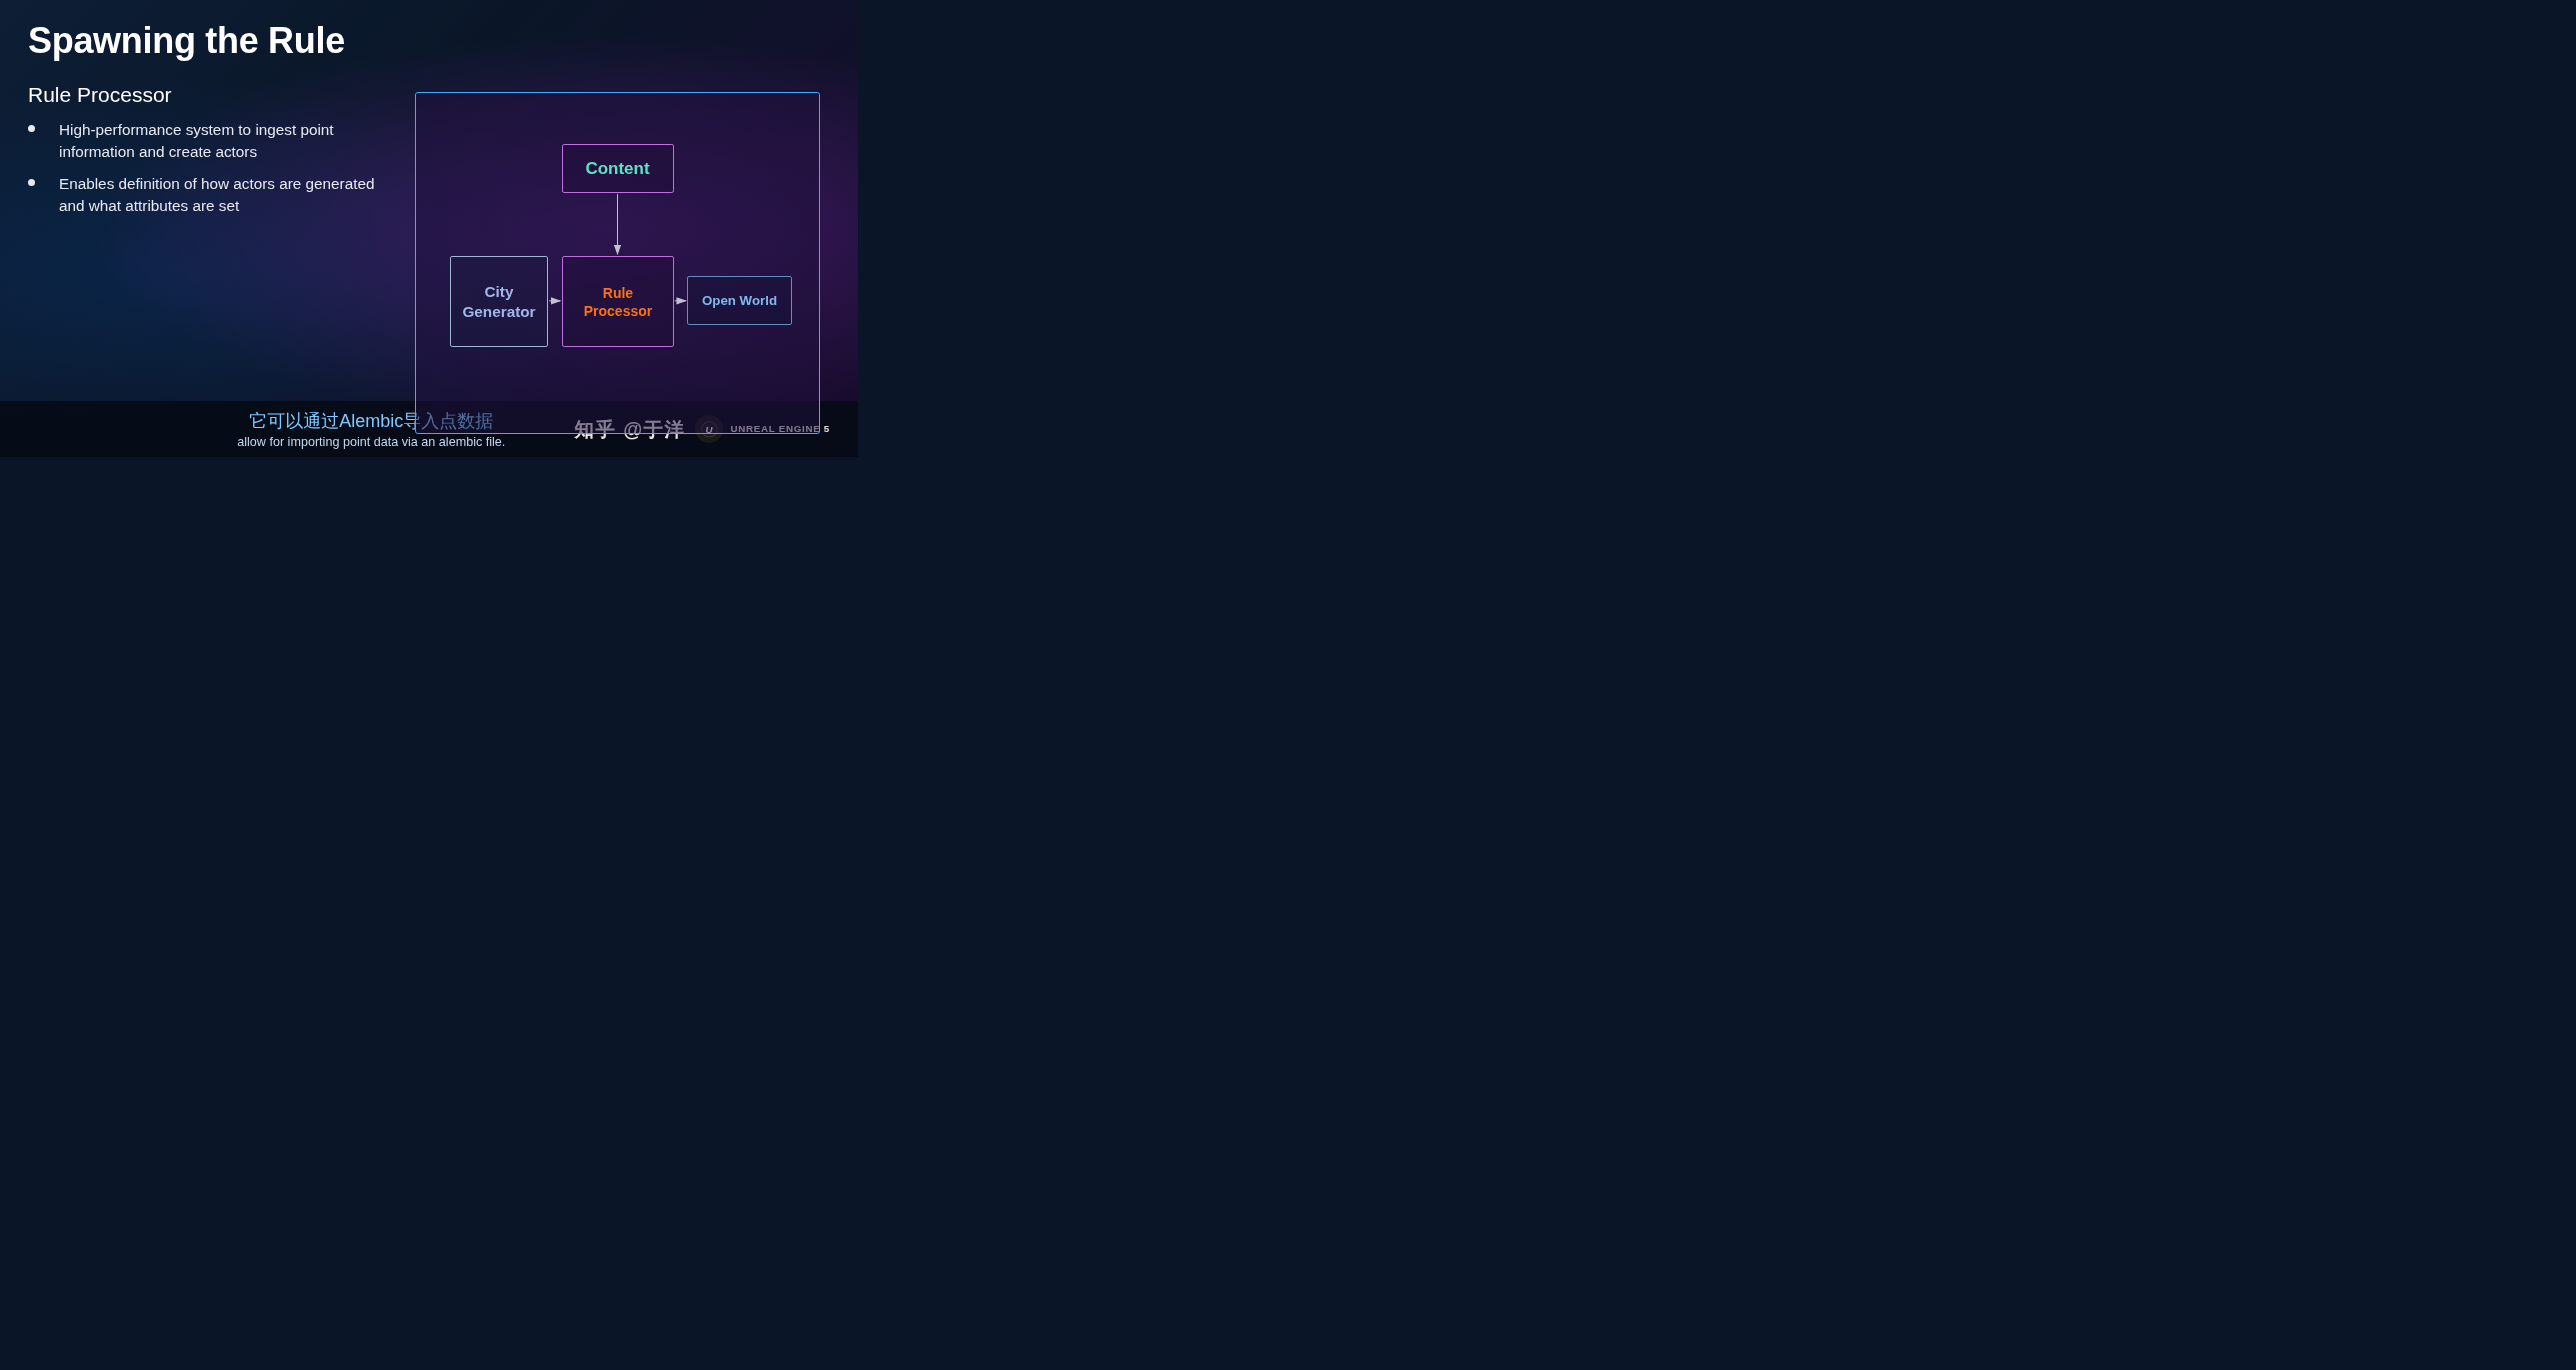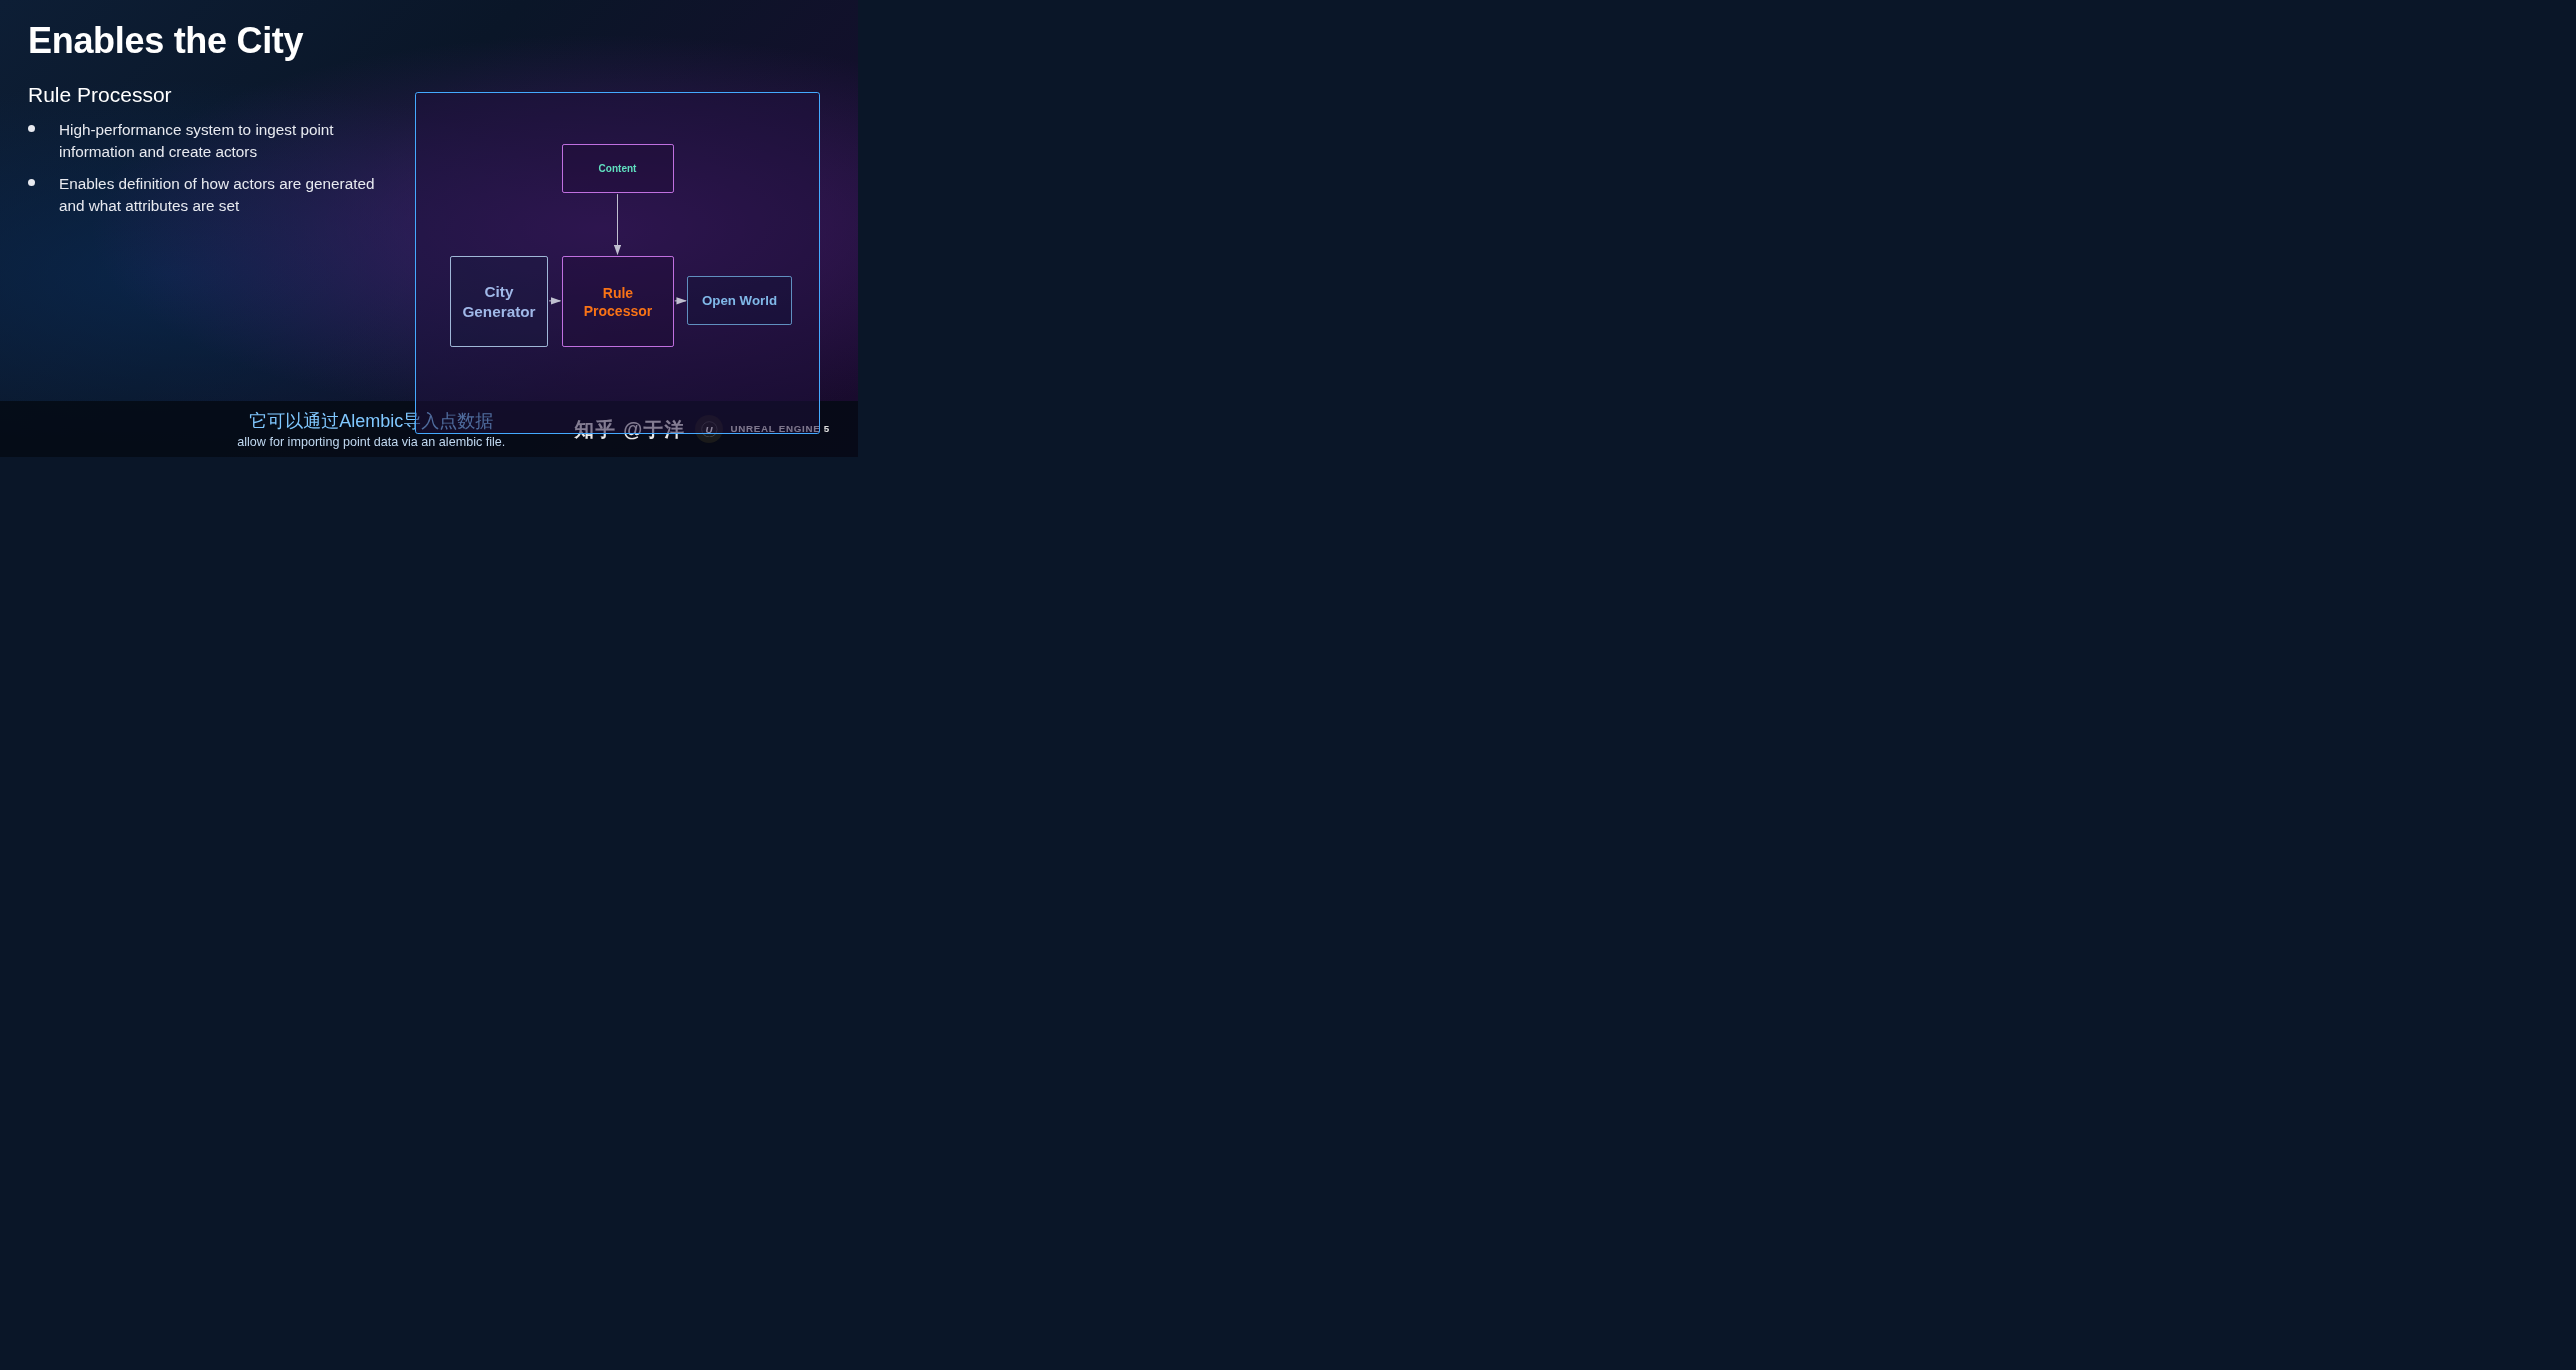--- a/index.html
+++ b/index.html
@@ -111,21 +111,21 @@
       height: 293px;
     }
 
     
     .diag-box {
       position: absolute;
       display: flex;
       align-items: center;
       justify-content: center;
       text-align: center;
-      font-size: 10px;
+      font-size: 17px;
       font-weight: 600;
       line-height: 1.3;
     }
 
     .box-content {
       width: 112px;
       height: 49px;
       border: 1.4px solid #c070e0;
       border-radius: 2.1px;
       color: #60e0c0;
@@ -257,21 +257,21 @@
       gap: 10px;
     }
   </style>
 </head>
 <body>
 
 <div class="bg-gradient"></div>
 
 <div class="slide-content">
 
-  <h1 class="title">Enables the City</h1>
+  <h1 class="title">Spawning the Rule</h1>
 
   <div class="main-area">
 
     <div class="left-panel">
       <h2 class="section-title">Rule Processor</h2>
       <ul class="bullet-list">
         <li class="bullet-item">
           <span class="bullet-dot"></span>
           <span>High-performance system to ingest point information and create actors</span>
         </li>

